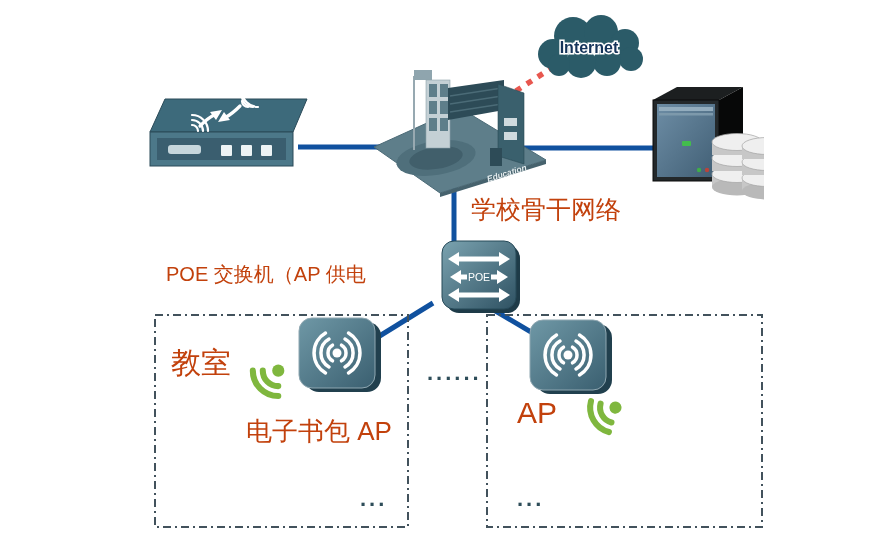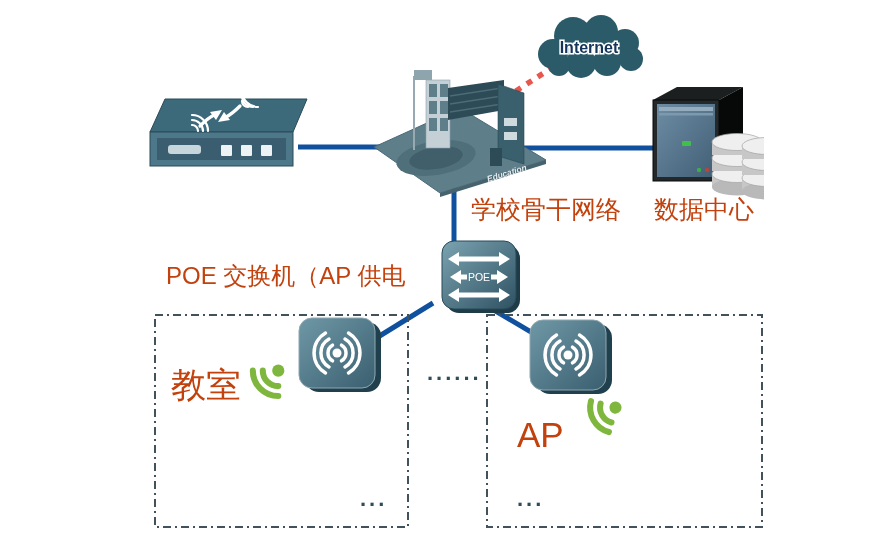--- a/index.html
+++ b/index.html
@@ -6,24 +6,24 @@
   .stage{
     position:relative;width:764px;height:555px;background:#ffffff;overflow:hidden;
     font-family:"Liberation Sans","DejaVu Sans",sans-serif;
   }
   .abs{position:absolute;}
   .node svg{display:block;width:100%;height:100%;overflow:visible;}
   .label{
     position:absolute;color:#c2410c;white-space:nowrap;line-height:1.1;
     font-family:"Liberation Sans","DejaVu Sans",sans-serif;
   }
-  .lbl-24{font-size:24px;}
+  .lbl-24{font-size:20px;}
   .lbl-25{font-size:25px;}
   .lbl-26{font-size:26px;}
-  .lbl-27{font-size:35px;margin-top:20px;}
+  .lbl-27{font-size:30px;}
   .dots{
     position:absolute;color:#2e4d59;font-weight:bold;font-size:22px;
     letter-spacing:3px;line-height:1;
   }
   .wifi-left{transform:rotate(180deg);transform-origin:50% 50%;}
   .wifi-right{transform:rotate(195deg);transform-origin:50% 50%;}
 </style>
 </head>
 <body>
 
@@ -241,22 +241,22 @@
     <svg viewBox="0 0 38 40">
       <g stroke="#7fb73e" stroke-width="5.5" fill="none" stroke-linecap="round">
         <path d="M7,19 A14,14 0 0 1 21,33"></path>
         <path d="M7,10 A23,23 0 0 1 30,33"></path>
       </g>
       <circle cx="7" cy="33" r="5.5" fill="#7fb73e"></circle>
     </svg>
   </div>
 
   <div class="label lbl-25" style="left:471px;top:196px;">学校骨干网络</div>
-  <div class="label lbl-25" style="left:654px;top:196px;">数据中心</div>
   <div class="label lbl-24" style="left:166px;top:263px;">POE 交换机（AP 供电</div>
   <div class="label lbl-27" style="left:171px;top:346px;">教室</div>
+  <div class="label lbl-26" style="left:246px;top:417px;">电子书包 AP</div>
   <div class="label lbl-27" style="left:517px;top:396px;">AP</div>
 
   <div class="dots" style="left:427px;top:362px;">......</div>
   <div class="dots" style="left:360px;top:488px;">...</div>
   <div class="dots" style="left:517px;top:488px;">...</div>
 
 </div>
 
 </body></html>

